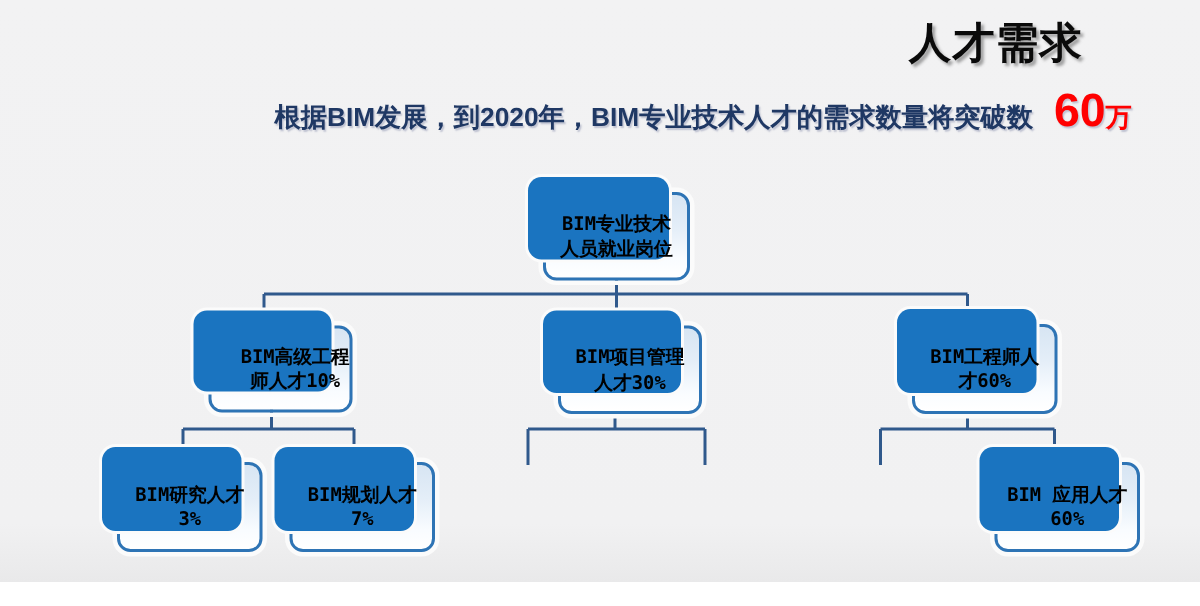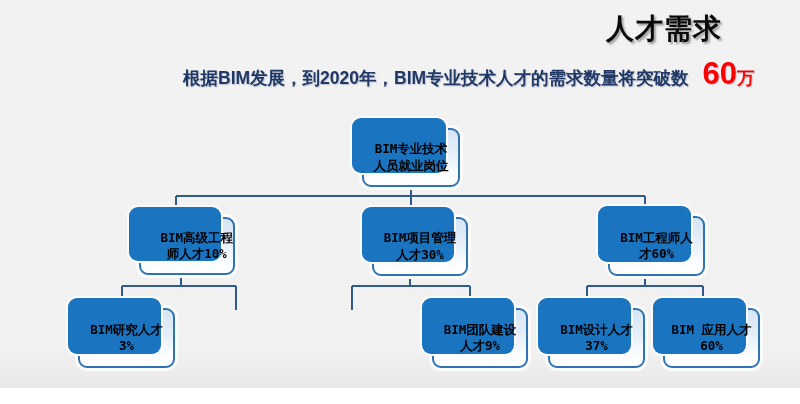--- a/index.html
+++ b/index.html
@@ -162,26 +162,22 @@
   </div>
   <div class="node n-l2c">
     <span class="label">BIM工程师人
 才60%</span>
   </div>
 
   <div class="node n-l3a">
     <span class="label">BIM研究人才
 3%</span>
   </div>
-  <div class="node n-l3d">
-    <span class="label">BIM团队建设
-人才9%</span>
-  </div>
-  <div class="node n-l3e">
-    <span class="label">BIM设计人才
-37%</span>
+  <div class="node n-l3b">
+    <span class="label">BIM规划人才
+7%</span>
   </div>
   <div class="node n-l3f">
     <span class="label">BIM 应用人才
 60%</span>
   </div>
 
 </div>
 
 </body></html>

